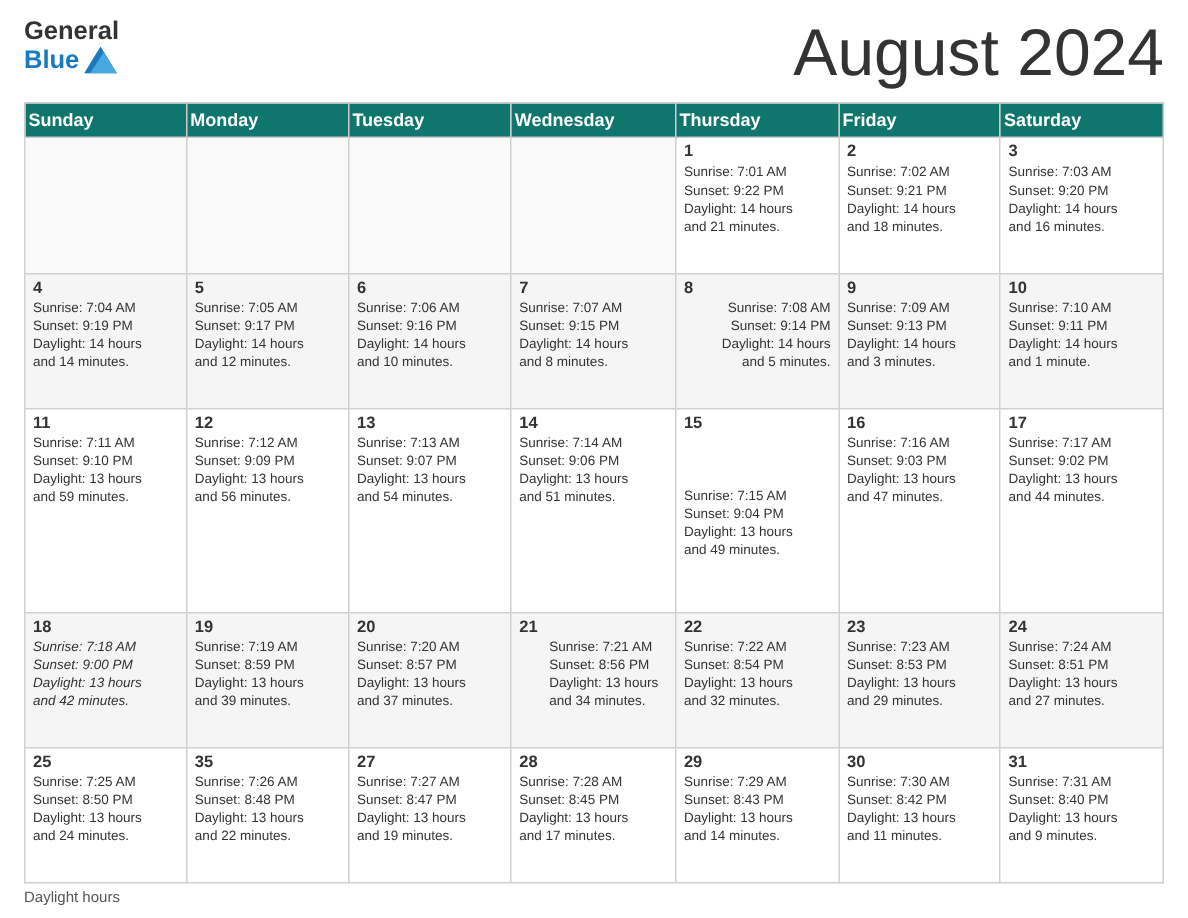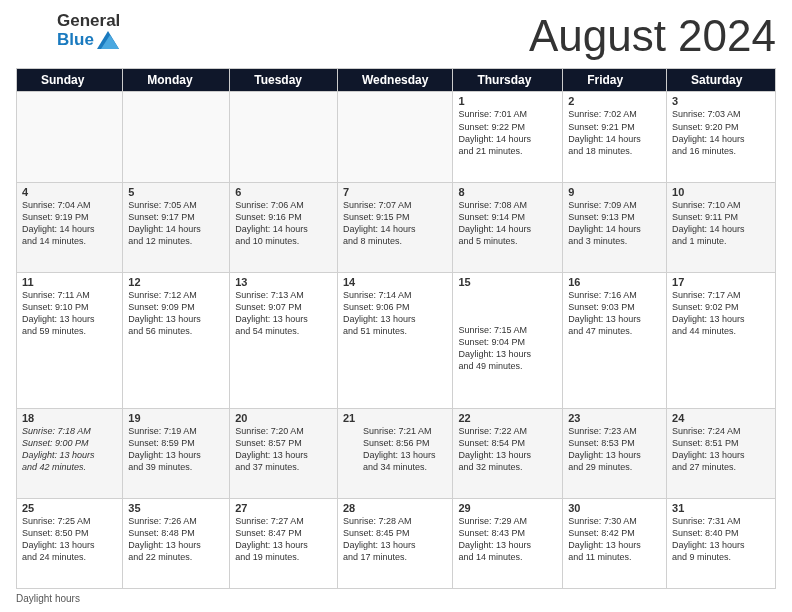--- a/index.html
+++ b/index.html
@@ -15,21 +15,20 @@
       height: 612px;
       padding: 12px 16px 8px 16px;
       display: flex;
       flex-direction: column;
     }
     .header {
       display: flex;
       align-items: flex-start;
       justify-content: space-between;
       margin-bottom: 8px;
-      margin-left: 41px;
     }
     .logo {
       display: flex;
       align-items: center;
     }
     .logo-text {
       display: flex;
       flex-direction: column;
       line-height: 1.1;
     }
@@ -45,25 +44,25 @@
     .location-title {
       font-size: 16px;
       color: #555;
     }
     .calendar {
       width: 100%;
       border-collapse: collapse;
       flex: 1;
     }
     .calendar th {
-      background: #0f172a;
+      background: #0f766e;
       color: #fff;
       font-size: 12px;
       font-weight: bold;
-      padding: 4px 24px;
+      padding: 4px 2px;
       text-align: left;
       border: 1px solid #ccc;
     }
     .calendar td {
       border: 1px solid #d0d0d0;
       vertical-align: top;
       padding: 3px 5px;
       width: 113px;
       font-size: 9.5px;
       color: #333;
@@ -181,21 +180,21 @@
           </td>
           <td>
             <span class="day-num">7</span>
             <div class="day-info" style="white-space: pre-line;">Sunrise: 7:07 AM
 Sunset: 9:15 PM
 Daylight: 14 hours
 and 8 minutes.</div>
           </td>
           <td>
             <span class="day-num">8</span>
-            <div class="day-info" style="white-space: pre-line;">Sunrise: 7:08 AM
+            <div class="day-info" style="white-space: pre-line; text-align: right;">Sunrise: 7:08 AM
 Sunset: 9:14 PM
 Daylight: 14 hours
 and 5 minutes.</div>
           </td>
           <td>
             <span class="day-num">9</span>
             <div class="day-info" style="white-space: pre-line;">Sunrise: 7:09 AM
 Sunset: 9:13 PM
 Daylight: 14 hours
 and 3 minutes.</div>

